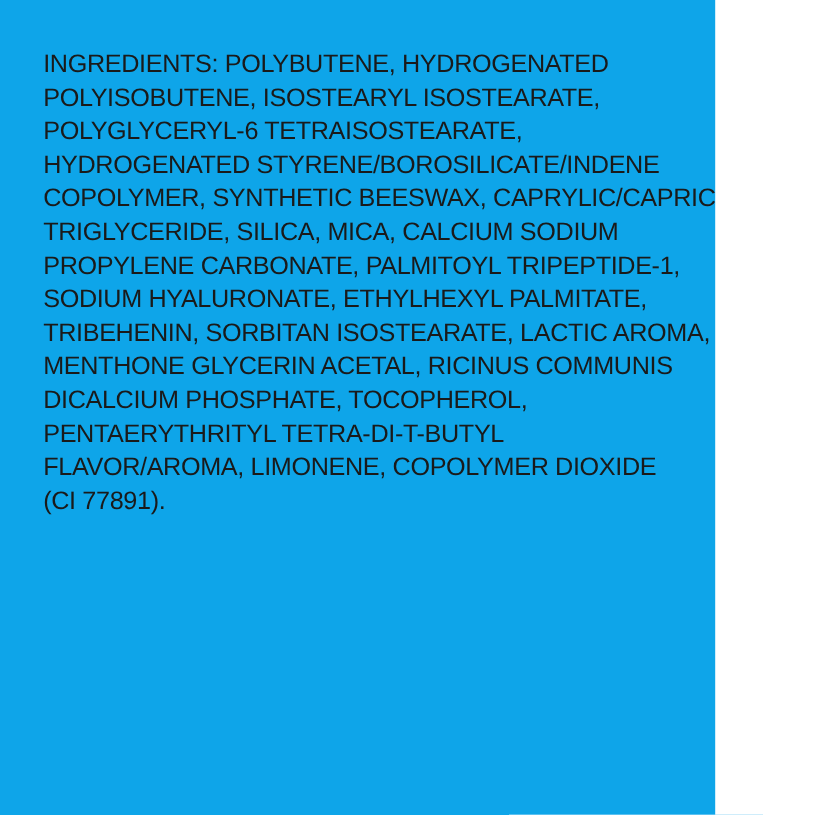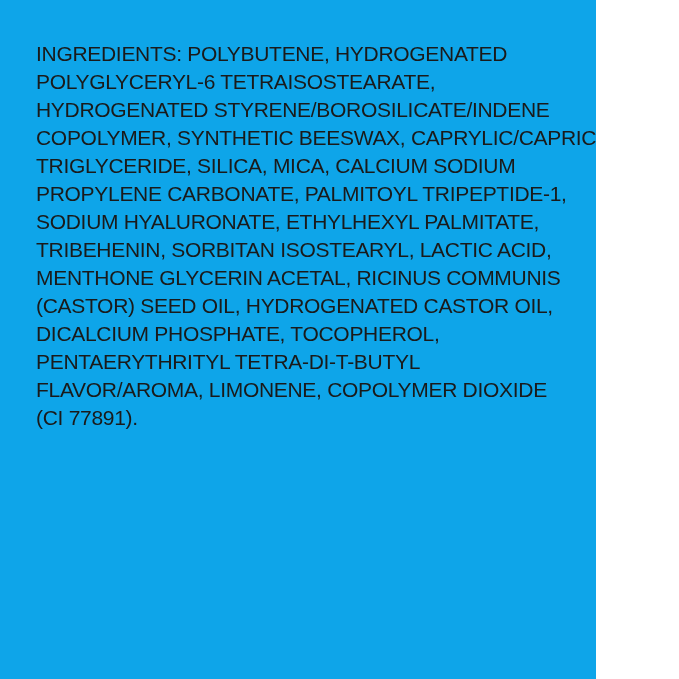--- a/index.html
+++ b/index.html
@@ -33,27 +33,27 @@
     white-space: nowrap;
     font-weight: 400;
   }
 </style>
 </head>
 <body>
 
 <div class="label-canvas">
   <div class="ingredients-block">
     <div class="ingredients-line">INGREDIENTS: POLYBUTENE, HYDROGENATED</div>
+    <div class="ingredients-line">POLYISOBUTENE, ISOSTEARYL ISOSTEARATE,</div>
     <div class="ingredients-line">POLYGLYCERYL-6 TETRAISOSTEARATE,</div>
     <div class="ingredients-line">HYDROGENATED STYRENE/BOROSILICATE/INDENE</div>
     <div class="ingredients-line">COPOLYMER, SYNTHETIC BEESWAX, CAPRYLIC/CAPRIC</div>
     <div class="ingredients-line">TRIGLYCERIDE, SILICA, MICA, CALCIUM SODIUM</div>
     <div class="ingredients-line">PROPYLENE CARBONATE, PALMITOYL TRIPEPTIDE-1,</div>
     <div class="ingredients-line">SODIUM HYALURONATE, ETHYLHEXYL PALMITATE,</div>
-    <div class="ingredients-line">TRIBEHENIN, SORBITAN ISOSTEARYL, LACTIC ACID,</div>
+    <div class="ingredients-line">TRIBEHENIN, SORBITAN ISOSTEARATE, LACTIC AROMA,</div>
     <div class="ingredients-line">MENTHONE GLYCERIN ACETAL, RICINUS COMMUNIS</div>
-    <div class="ingredients-line">(CASTOR) SEED OIL, HYDROGENATED CASTOR OIL,</div>
     <div class="ingredients-line">DICALCIUM PHOSPHATE, TOCOPHEROL,</div>
     <div class="ingredients-line">PENTAERYTHRITYL TETRA-DI-T-BUTYL</div>
     <div class="ingredients-line">FLAVOR/AROMA, LIMONENE, COPOLYMER DIOXIDE</div>
     <div class="ingredients-line">(CI 77891).</div>
   </div>
 </div>
 
 </body></html>

